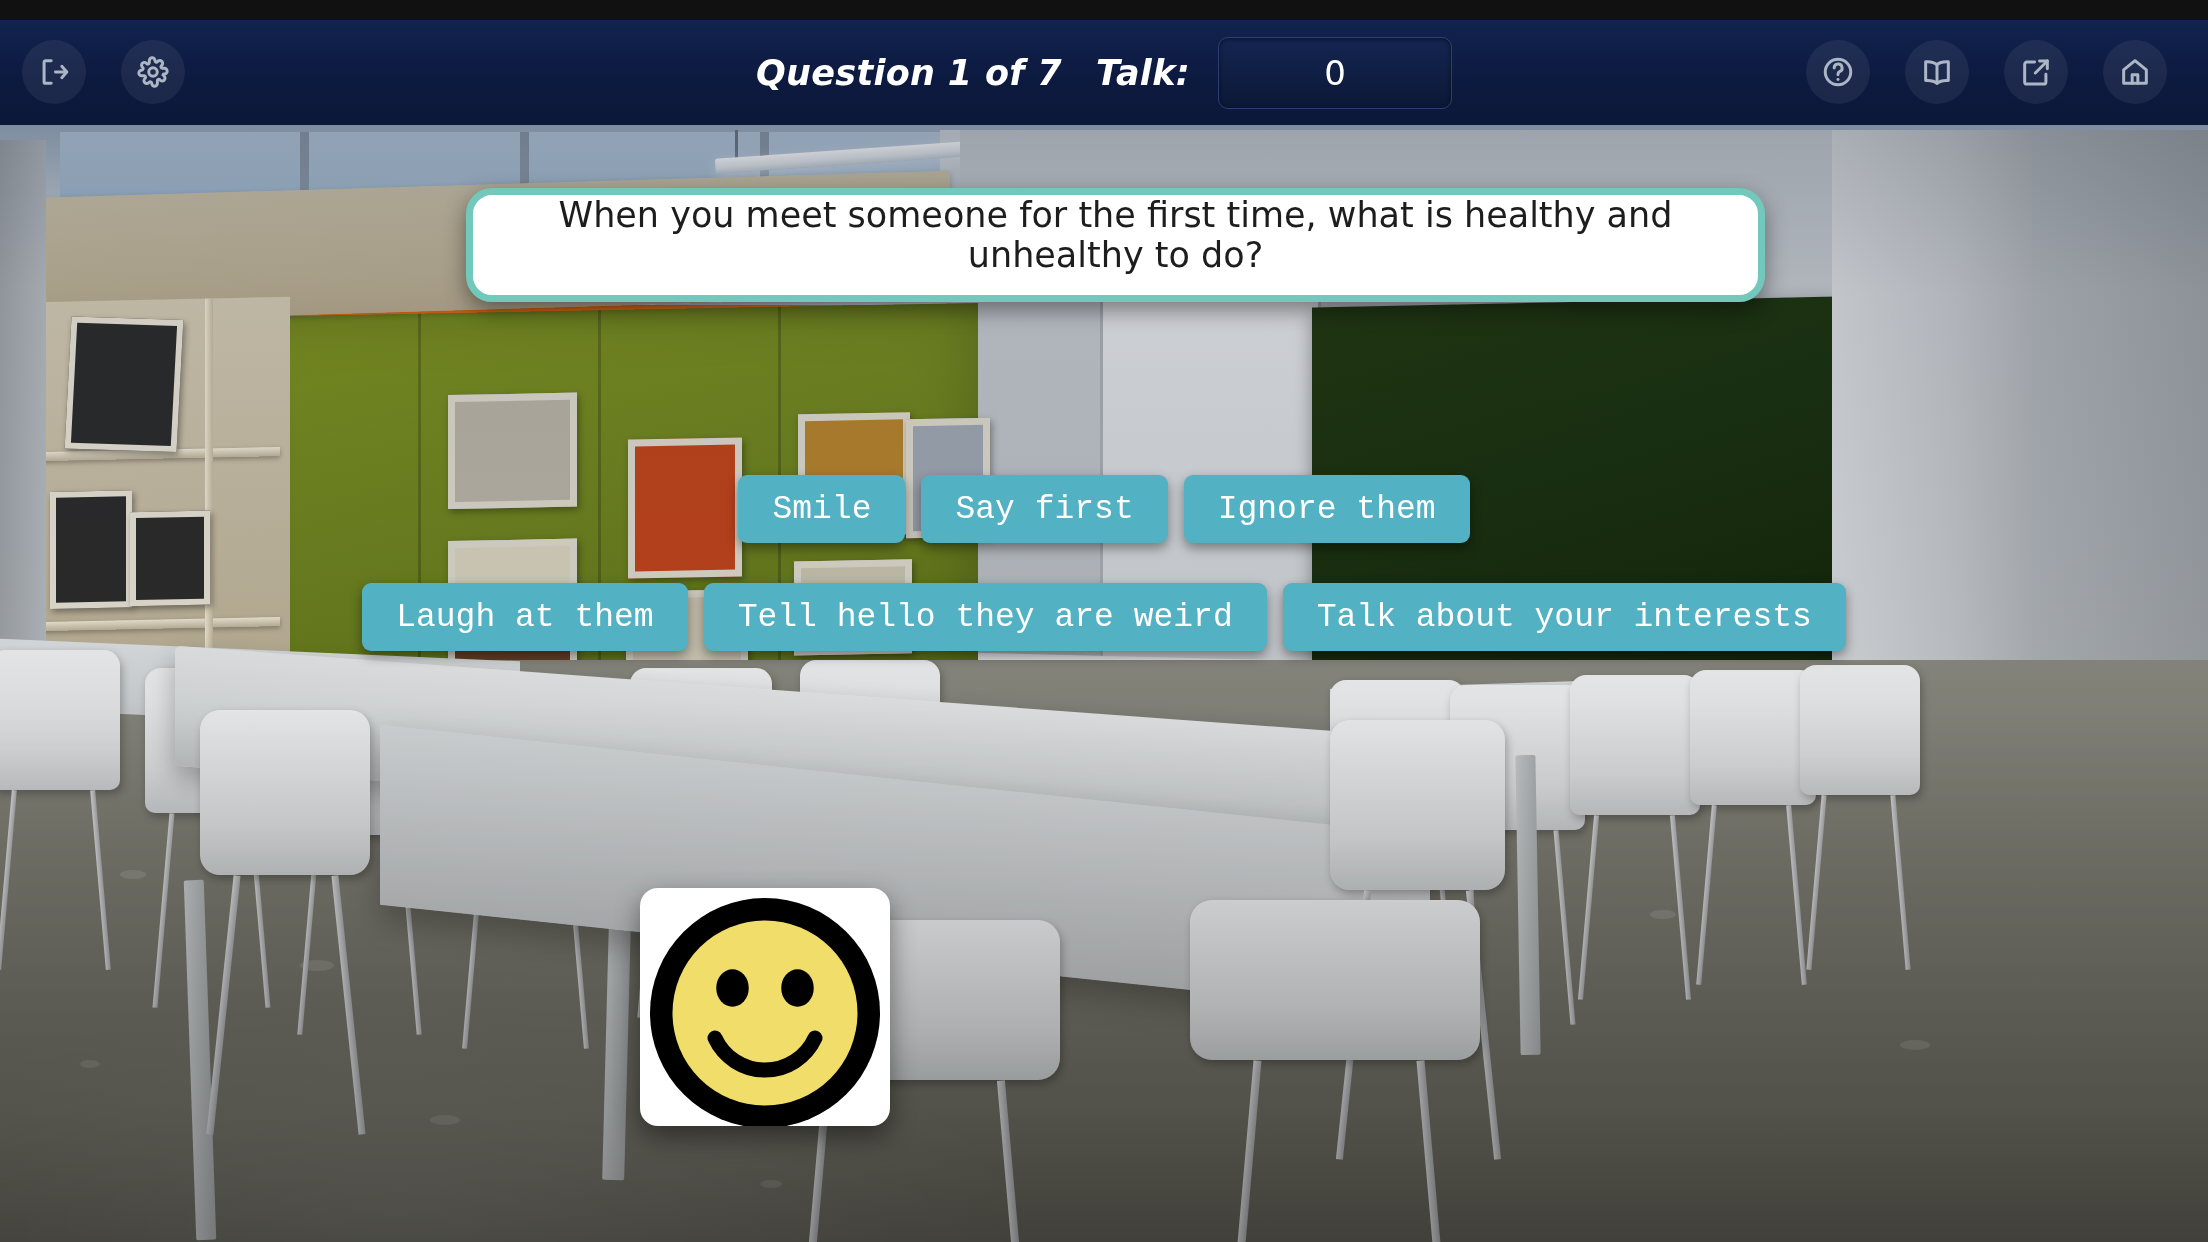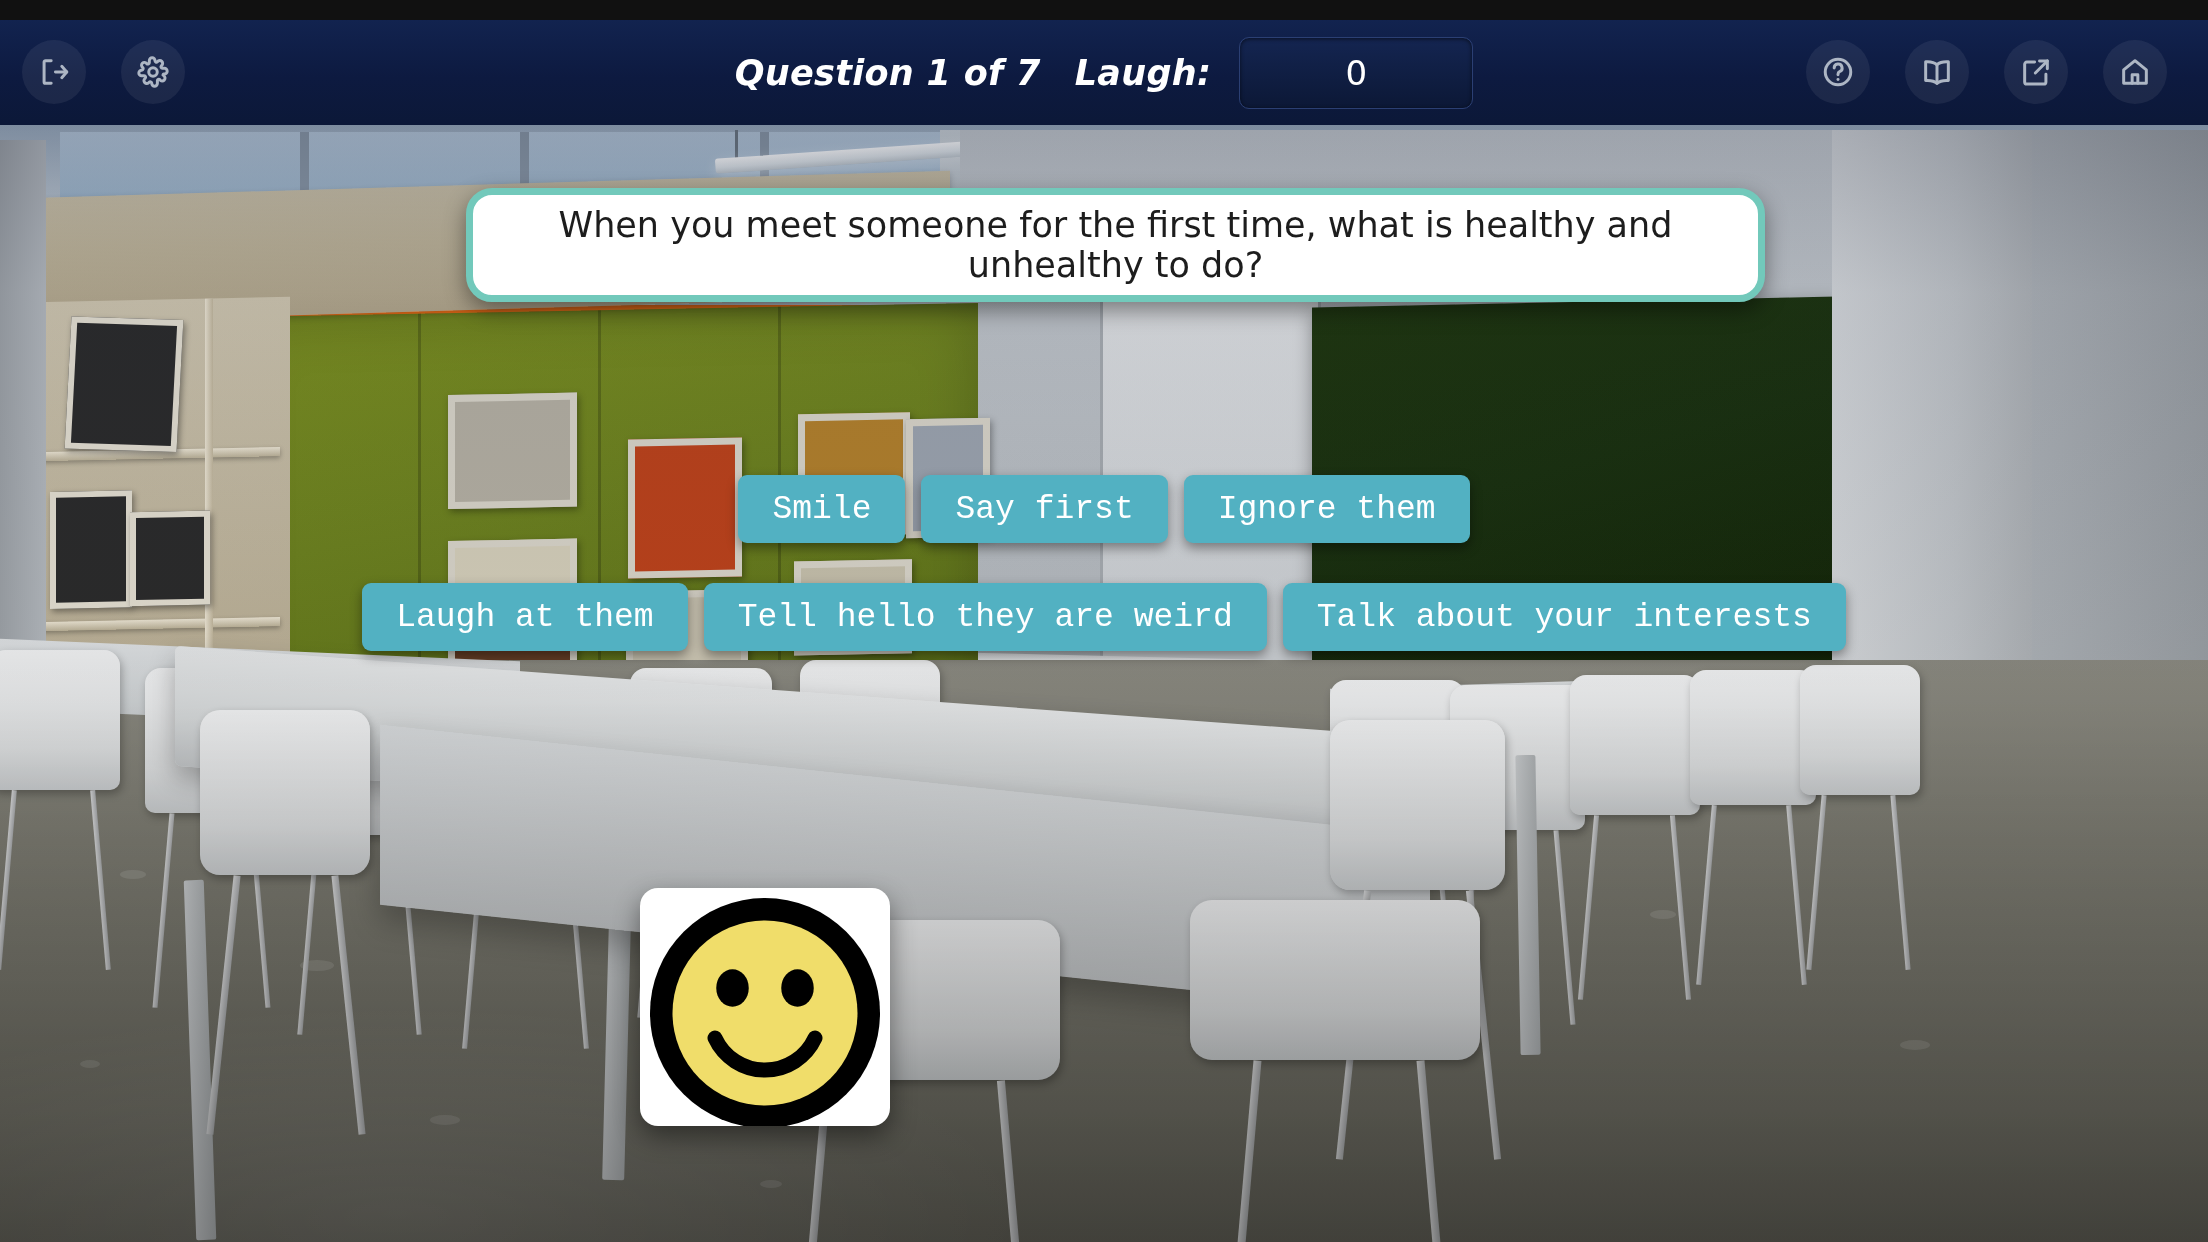--- a/index.html
+++ b/index.html
@@ -279,21 +279,21 @@
     position: absolute;
     left: 466px;
     top: 168px;
     width: 1285px;
     height: 100px;
     background: #ffffff;
     border: 7px solid #72c9bb;
     border-radius: 26px;
     box-shadow: 0 8px 22px rgba(0,0,0,0.42);
     display: flex;
-    align-items: center;
+    align-items: flex-start;
     justify-content: center;
     z-index: 30;
   }
   #question-text {
     font-family: "DejaVu Sans", sans-serif;
     font-size: 35px;
     color: #1d1d1d;
     text-align: center;
     padding: 0 24px;
   }
@@ -537,21 +537,21 @@
 
     <div class="icon-btn" style="left:121px;">
       <svg width="34" height="34" viewBox="0 0 24 24">
         <circle cx="12" cy="12" r="3"></circle>
         <path d="M19.4 13.5a1 1 0 0 0 .2 1.1l.1.1a2 2 0 1 1-2.8 2.8l-.1-.1a1 1 0 0 0-1.1-.2 1 1 0 0 0-.6.9V20a2 2 0 1 1-4 0v-.1a1 1 0 0 0-.7-.9 1 1 0 0 0-1.1.2l-.1.1a2 2 0 1 1-2.8-2.8l.1-.1a1 1 0 0 0 .2-1.1 1 1 0 0 0-.9-.6H4a2 2 0 1 1 0-4h.1a1 1 0 0 0 .9-.7 1 1 0 0 0-.2-1.1l-.1-.1a2 2 0 1 1 2.8-2.8l.1.1a1 1 0 0 0 1.1.2h.1a1 1 0 0 0 .6-.9V4a2 2 0 1 1 4 0v.1a1 1 0 0 0 .6.9 1 1 0 0 0 1.1-.2l.1-.1a2 2 0 1 1 2.8 2.8l-.1.1a1 1 0 0 0-.2 1.1v.1a1 1 0 0 0 .9.6H20a2 2 0 1 1 0 4h-.1a1 1 0 0 0-.9.6z"></path>
       </svg>
     </div>
 
     <div id="hdr-center">
       <div class="hdr-text">Question 1 of 7</div>
-      <div class="hdr-text">Laugh:</div>
+      <div class="hdr-text">Talk:</div>
       <div id="score-box">
         <div id="score-value">0</div>
       </div>
     </div>
 
     <div class="icon-btn" style="left:1806px;">
       <svg width="34" height="34" viewBox="0 0 24 24">
         <circle cx="12" cy="12" r="9"></circle>
         <path d="M9.3 9.2a2.8 2.8 0 1 1 3.8 2.6c-.7.3-1.1 1-1.1 1.7v.4"></path>
         <path d="M12 17.2 v0.1"></path>

